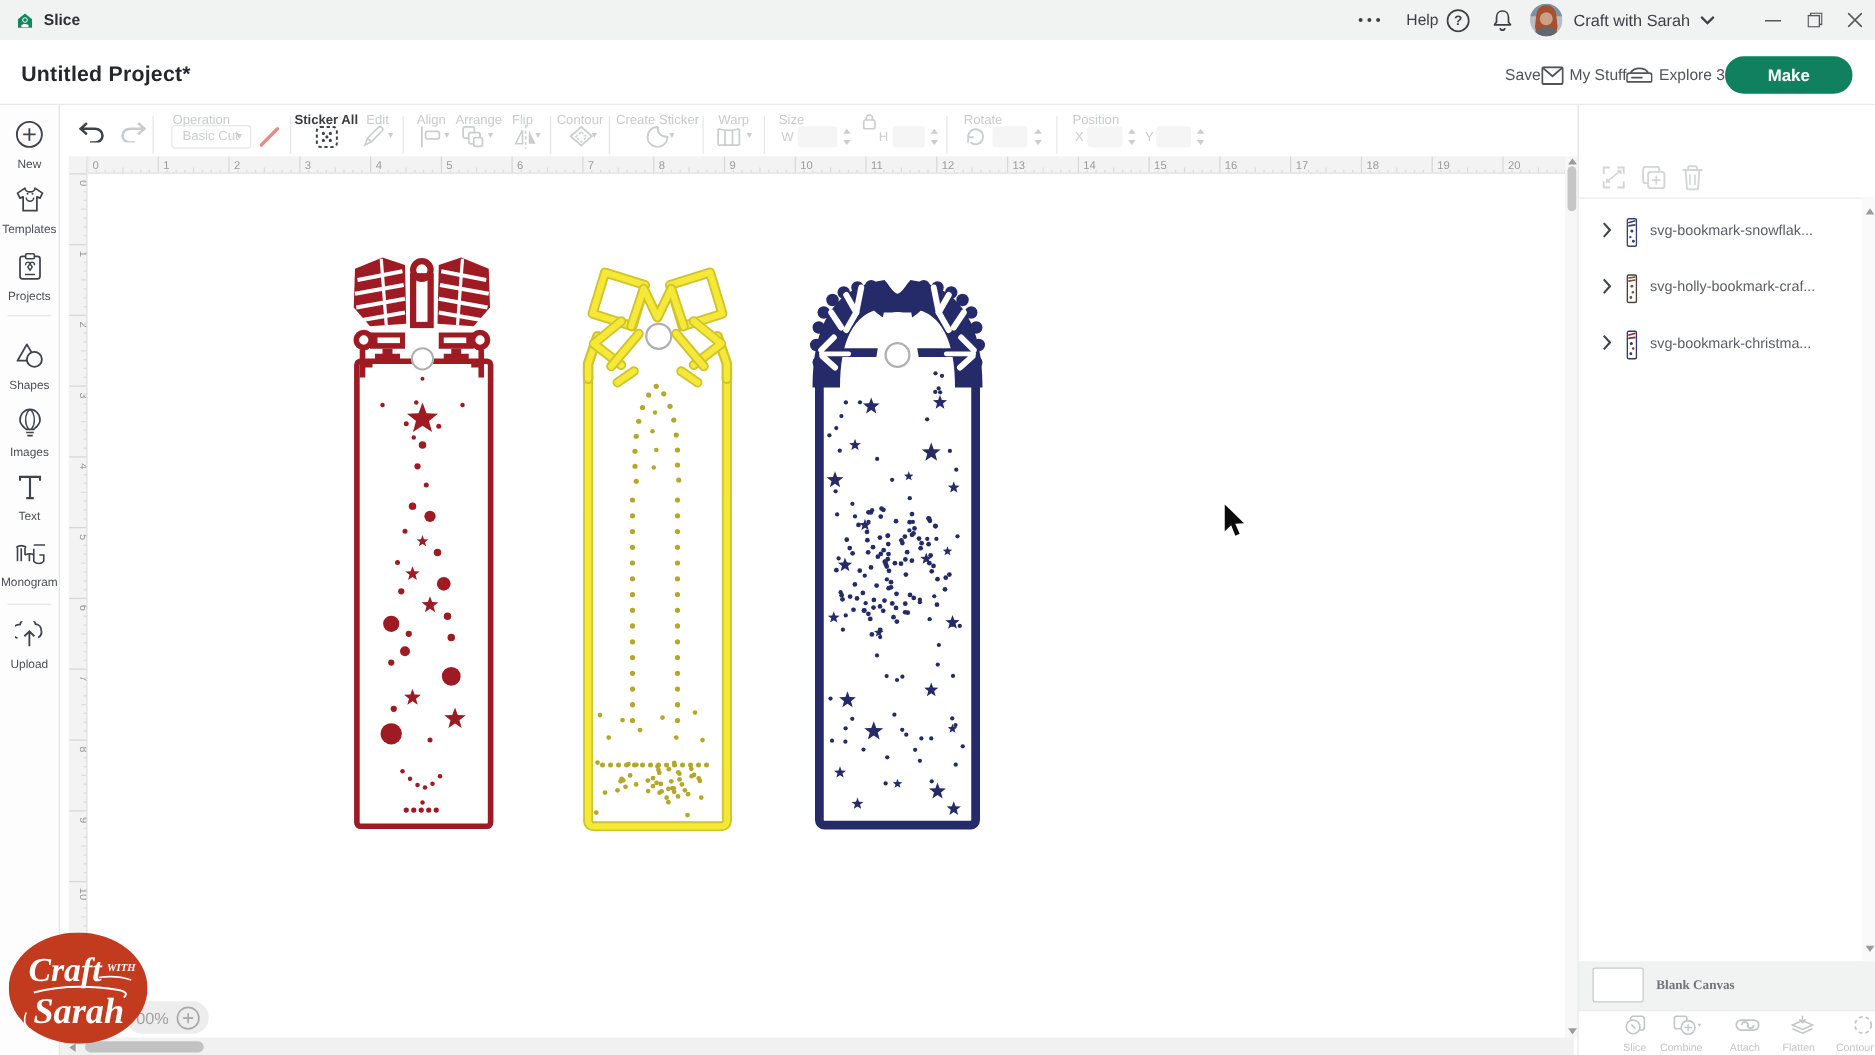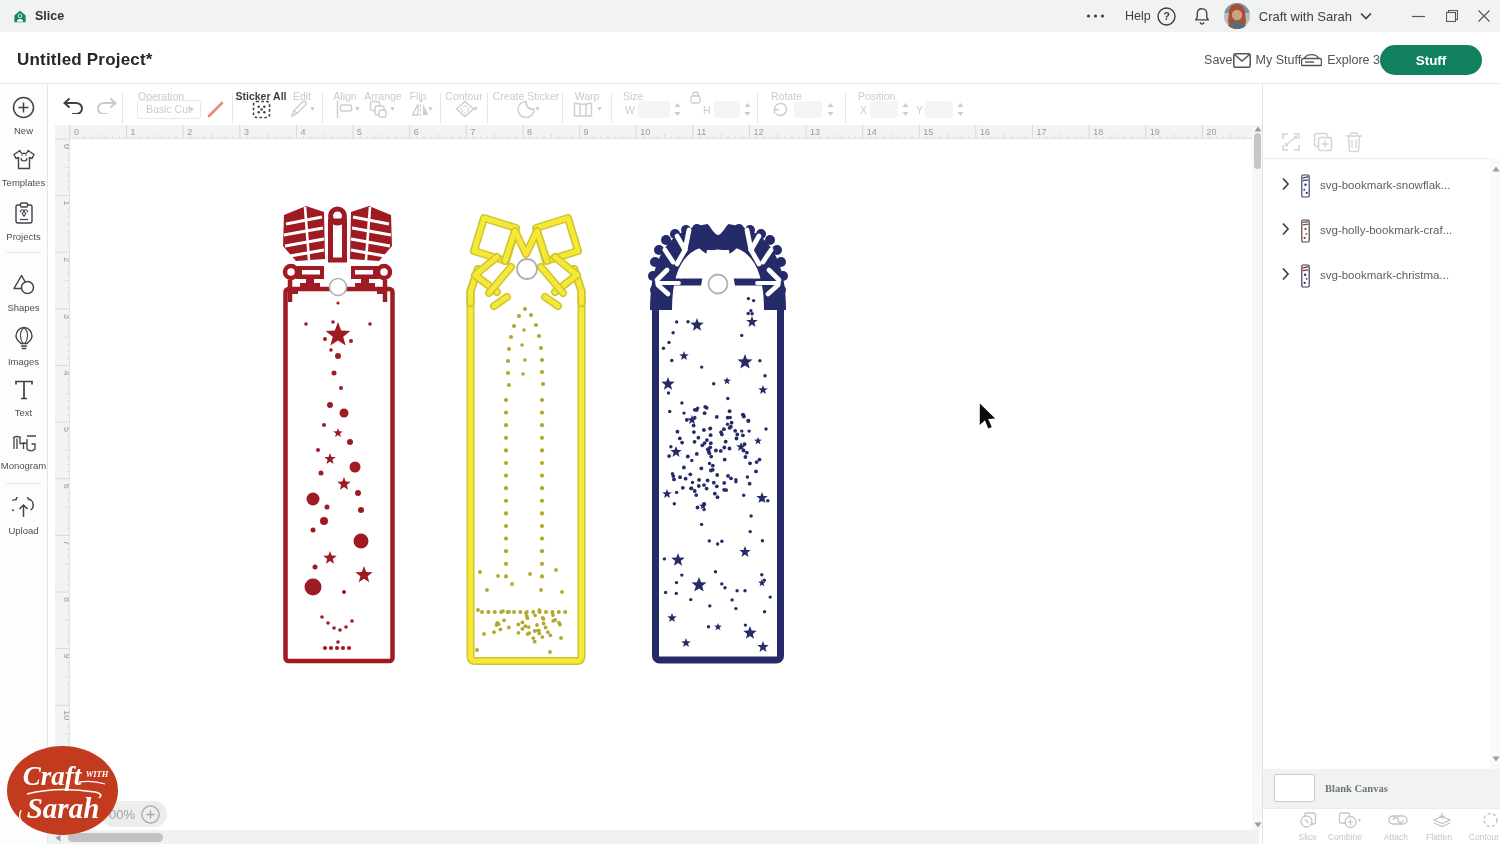--- a/index.html
+++ b/index.html
@@ -135,21 +135,21 @@
     <div class="itm">Save</div>
     <div class="itm" id="mystuff"><svg width="18" height="15" viewBox="0 0 18 15">
             <rect x="0.8" y="0.8" width="16.4" height="13.4" rx="1.5" fill="none" stroke="#4f5459" stroke-width="1.5"></rect>
             <path d="M1.5 1.5 L9 8 L16.5 1.5" fill="none" stroke="#4f5459" stroke-width="1.5"></path>
           </svg>My Stuff</div>
     <div class="itm" id="explore"><svg width="21" height="14" viewBox="0 0 21 14">
             <path d="M2.5 5.5 h16 a2 2 0 0 1 2 2 v4 a1 1 0 0 1 -1 1 h-18 a1 1 0 0 1 -1 -1 v-4 a2 2 0 0 1 2 -2 Z" fill="none" stroke="#4f5459" stroke-width="1.4"></path>
             <path d="M3.5 5.2 a7.5 5.5 0 0 1 14 0" fill="none" stroke="#4f5459" stroke-width="1.4"></path>
             <path d="M4 9 h9" stroke="#4f5459" stroke-width="1.4"></path>
           </svg>Explore 3</div>
-    <div id="makebtn">Stuff</div>
+    <div id="makebtn">Make</div>
   </div>
 </div>
 
 <div id="toolbar">
   <svg class="abs" style="left:14px;top:12px" width="23" height="17" viewBox="0 0 23 17">
         <path d="M7.5 1.5 L2.5 6 L7.5 10.5 M2.5 6 H14 a6 5.5 0 0 1 0 11 H10" fill="none" stroke="#3d4247" stroke-width="2"></path>
       </svg>
   <svg class="abs" style="left:47px;top:12px" width="23" height="17" viewBox="0 0 23 17">
         <path d="M15.5 1.5 L20.5 6 L15.5 10.5 M20.5 6 H9 a6 5.5 0 0 0 0 11 H13" fill="none" stroke="#c9cbcd" stroke-width="2"></path>
       </svg>

